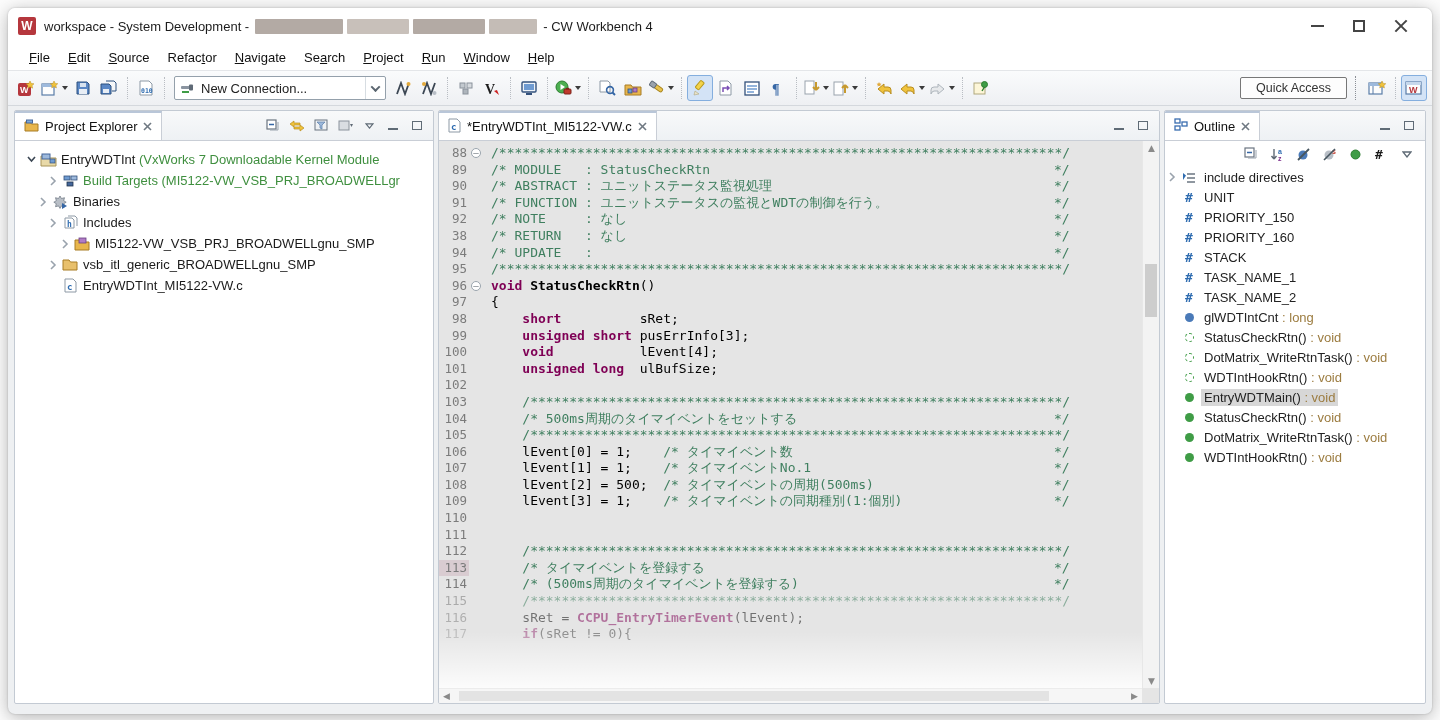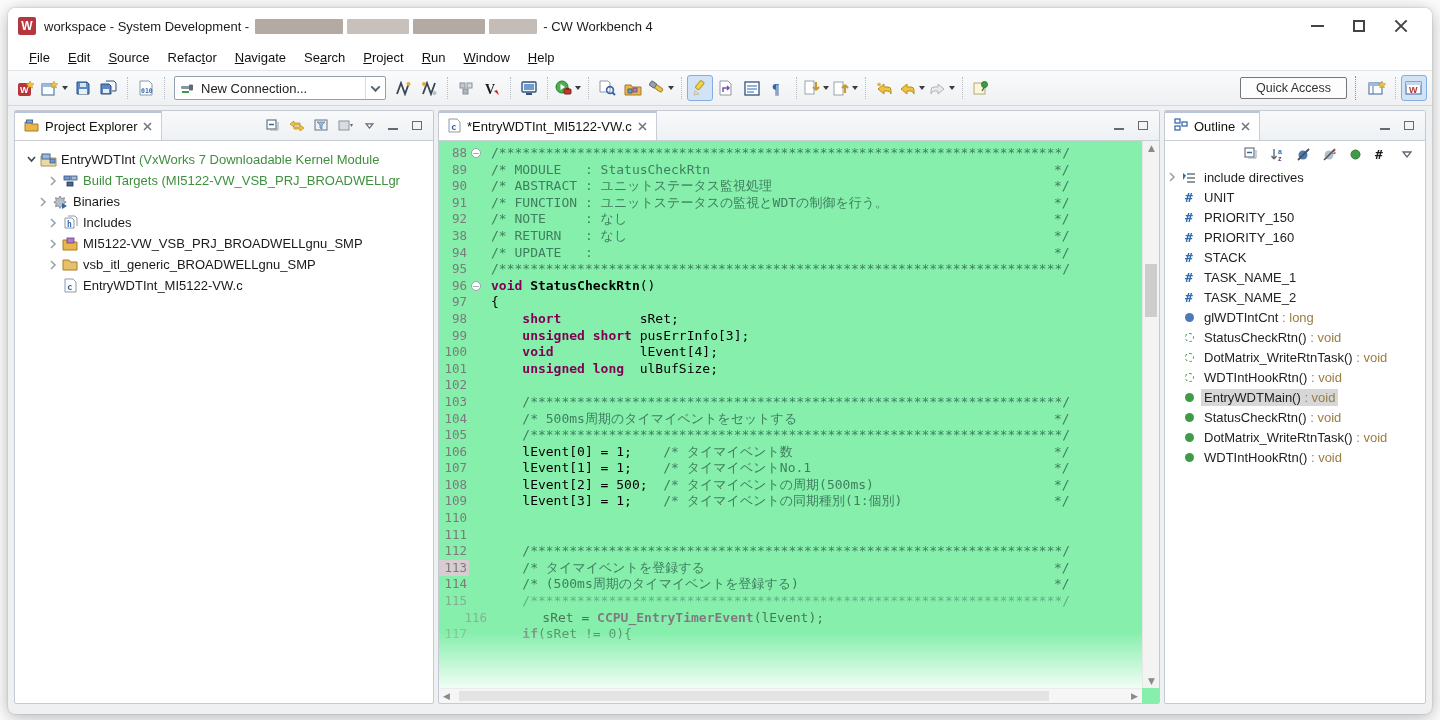--- a/index.html
+++ b/index.html
@@ -56,21 +56,21 @@
   .tri-outline { width:9px; height:6px; }
   
   .tree { padding-top:8px; font-size:13px; }
   .trow { display:flex; align-items:center; height:21px; white-space:nowrap; }
   .trow .chv { width:16px; display:flex; justify-content:center; align-items:center; flex:none; }
   .trow .ticon { width:18px; display:flex; justify-content:center; align-items:center; flex:none; margin-right:4px; }
   .tlabel { color:#1a1a1a; overflow:hidden; }
   .tlabel .dec { color:#3f8f3f; }
   .tlabel.green { color:#3f8f3f; }
   
-  .edbody { position:absolute; top:30px; left:0; right:0; bottom:0; background:#86efac; }
+  .edbody { position:absolute; top:30px; left:0; right:0; bottom:0; background:#e5e5e5; }
   .code-view { position:absolute; left:0; top:0; right:17px; bottom:15px; overflow:hidden; font-family:"DejaVu Sans Mono",monospace; font-size:13px; }
   .code-lines { position:absolute; top:4px; left:0; right:0; }
   .cline { display:flex; height:16.6px; line-height:16.6px; white-space:pre; }
   .cline .ln { width:30px; flex:none; text-align:right; color:#7b7b7b; padding-right:2px; font-size:12.5px; }
   .cline .ln.hl { background:#d9ccd1; }
   .cline .foldc { width:16px; flex:none; position:relative; }
   .fold-dot { position:absolute; left:2px; top:3px; width:10px; height:10px; border:1px solid #9aa4ad; border-radius:50%;
               color:#6b747c; font-size:9px; line-height:8px; text-align:center; background:#fff; }
   .cline .codetxt { position:relative; padding-left:6px; flex:1; }
   .tail { position:absolute; left:569px; top:0; }
@@ -507,21 +507,21 @@
           </span>
           <span class="ticon">
             <svg width="15" height="15">
               <path d="M2 3 h7 l2 2 v8 H2z" fill="#fff" stroke="#8d99a5"></path>
               <path d="M5 1 h7 l2 2 v8" fill="none" stroke="#8d99a5"></path>
               <text x="4" y="12" font-size="8" fill="#2f6cb0" font-weight="bold" font-family="DejaVu Sans Mono">h</text>
             </svg>
           </span>
           <span class="tlabel">Includes</span>
         </div>
-        <div class="trow" style="padding-left: 30px;">
+        <div class="trow" style="padding-left: 42px;">
           <span class="chv">
             <svg width="7" height="10">
               <path d="M1 1 l4 4 -4 4" fill="none" stroke="#9aa3ad" stroke-width="1.6"></path>
             </svg>
           </span>
           <span class="ticon">
             <svg width="16" height="14">
               <path d="M1 3 h6 l1.5 2 H15 v8 H1z" fill="#e8b64c" stroke="#a87d24"></path>
               <rect x="5" y="1" width="7" height="5" fill="#b07cc6" stroke="#6a3f82" stroke-width=".8"></rect>
             </svg>
@@ -600,21 +600,21 @@
             <div class="cline"><span class="ln">106</span><span class="foldc"></span><span class="codetxt"><span class="s-p">    lEvent[0] = 1;    </span><span class="s-c">/* タイマイベント数</span><span class="tail s-c">*/</span></span></div>
             <div class="cline"><span class="ln">107</span><span class="foldc"></span><span class="codetxt"><span class="s-p">    lEvent[1] = 1;    </span><span class="s-c">/* タイマイベントNo.1</span><span class="tail s-c">*/</span></span></div>
             <div class="cline"><span class="ln">108</span><span class="foldc"></span><span class="codetxt"><span class="s-p">    lEvent[2] = 500;  </span><span class="s-c">/* タイマイベントの周期(500ms)</span><span class="tail s-c">*/</span></span></div>
             <div class="cline"><span class="ln">109</span><span class="foldc"></span><span class="codetxt"><span class="s-p">    lEvent[3] = 1;    </span><span class="s-c">/* タイマイベントの同期種別(1:個別)</span><span class="tail s-c">*/</span></span></div>
             <div class="cline"><span class="ln">110</span><span class="foldc"></span><span class="codetxt"></span></div>
             <div class="cline"><span class="ln">111</span><span class="foldc"></span><span class="codetxt"></span></div>
             <div class="cline"><span class="ln">112</span><span class="foldc"></span><span class="codetxt"><span class="s-c">    /********************************************************************/</span></span></div>
             <div class="cline"><span class="ln hl">113</span><span class="foldc"></span><span class="codetxt"><span class="s-c">    /* タイマイベントを登録する</span><span class="tail s-c">*/</span></span></div>
             <div class="cline"><span class="ln">114</span><span class="foldc"></span><span class="codetxt"><span class="s-c">    /* (500ms周期のタイマイベントを登録する)</span><span class="tail s-c">*/</span></span></div>
             <div class="cline" style="opacity: 0.55;"><span class="ln">115</span><span class="foldc"></span><span class="codetxt"><span class="s-c">    /********************************************************************/</span></span></div>
-            <div class="cline" style="opacity: 0.5; margin-left: 20px;"><span class="ln">116</span><span class="foldc"></span><span class="codetxt"><span class="s-p">    sRet = </span><span class="s-f">CCPU_EntryTimerEvent</span><span class="s-p">(lEvent);</span></span></div>
+            <div class="cline" style="opacity: 0.5;"><span class="ln">116</span><span class="foldc"></span><span class="codetxt"><span class="s-p">    sRet = </span><span class="s-f">CCPU_EntryTimerEvent</span><span class="s-p">(lEvent);</span></span></div>
             <div class="cline" style="opacity: 0.38;"><span class="ln">117</span><span class="foldc"></span><span class="codetxt"><span class="s-p">    </span><span class="s-k">if</span><span class="s-p">(sRet != 0){</span></span></div>
           </div>
         <div class="fadeout"></div>
       </div>
       <div class="vscroll">
         <span class="sb-arrow" style="top:2px;left:5px;">▲</span>
         <div class="vthumb"></div>
         <span class="sb-arrow" style="bottom:2px;left:5px;">▼</span>
       </div>
       <div class="hscroll">

